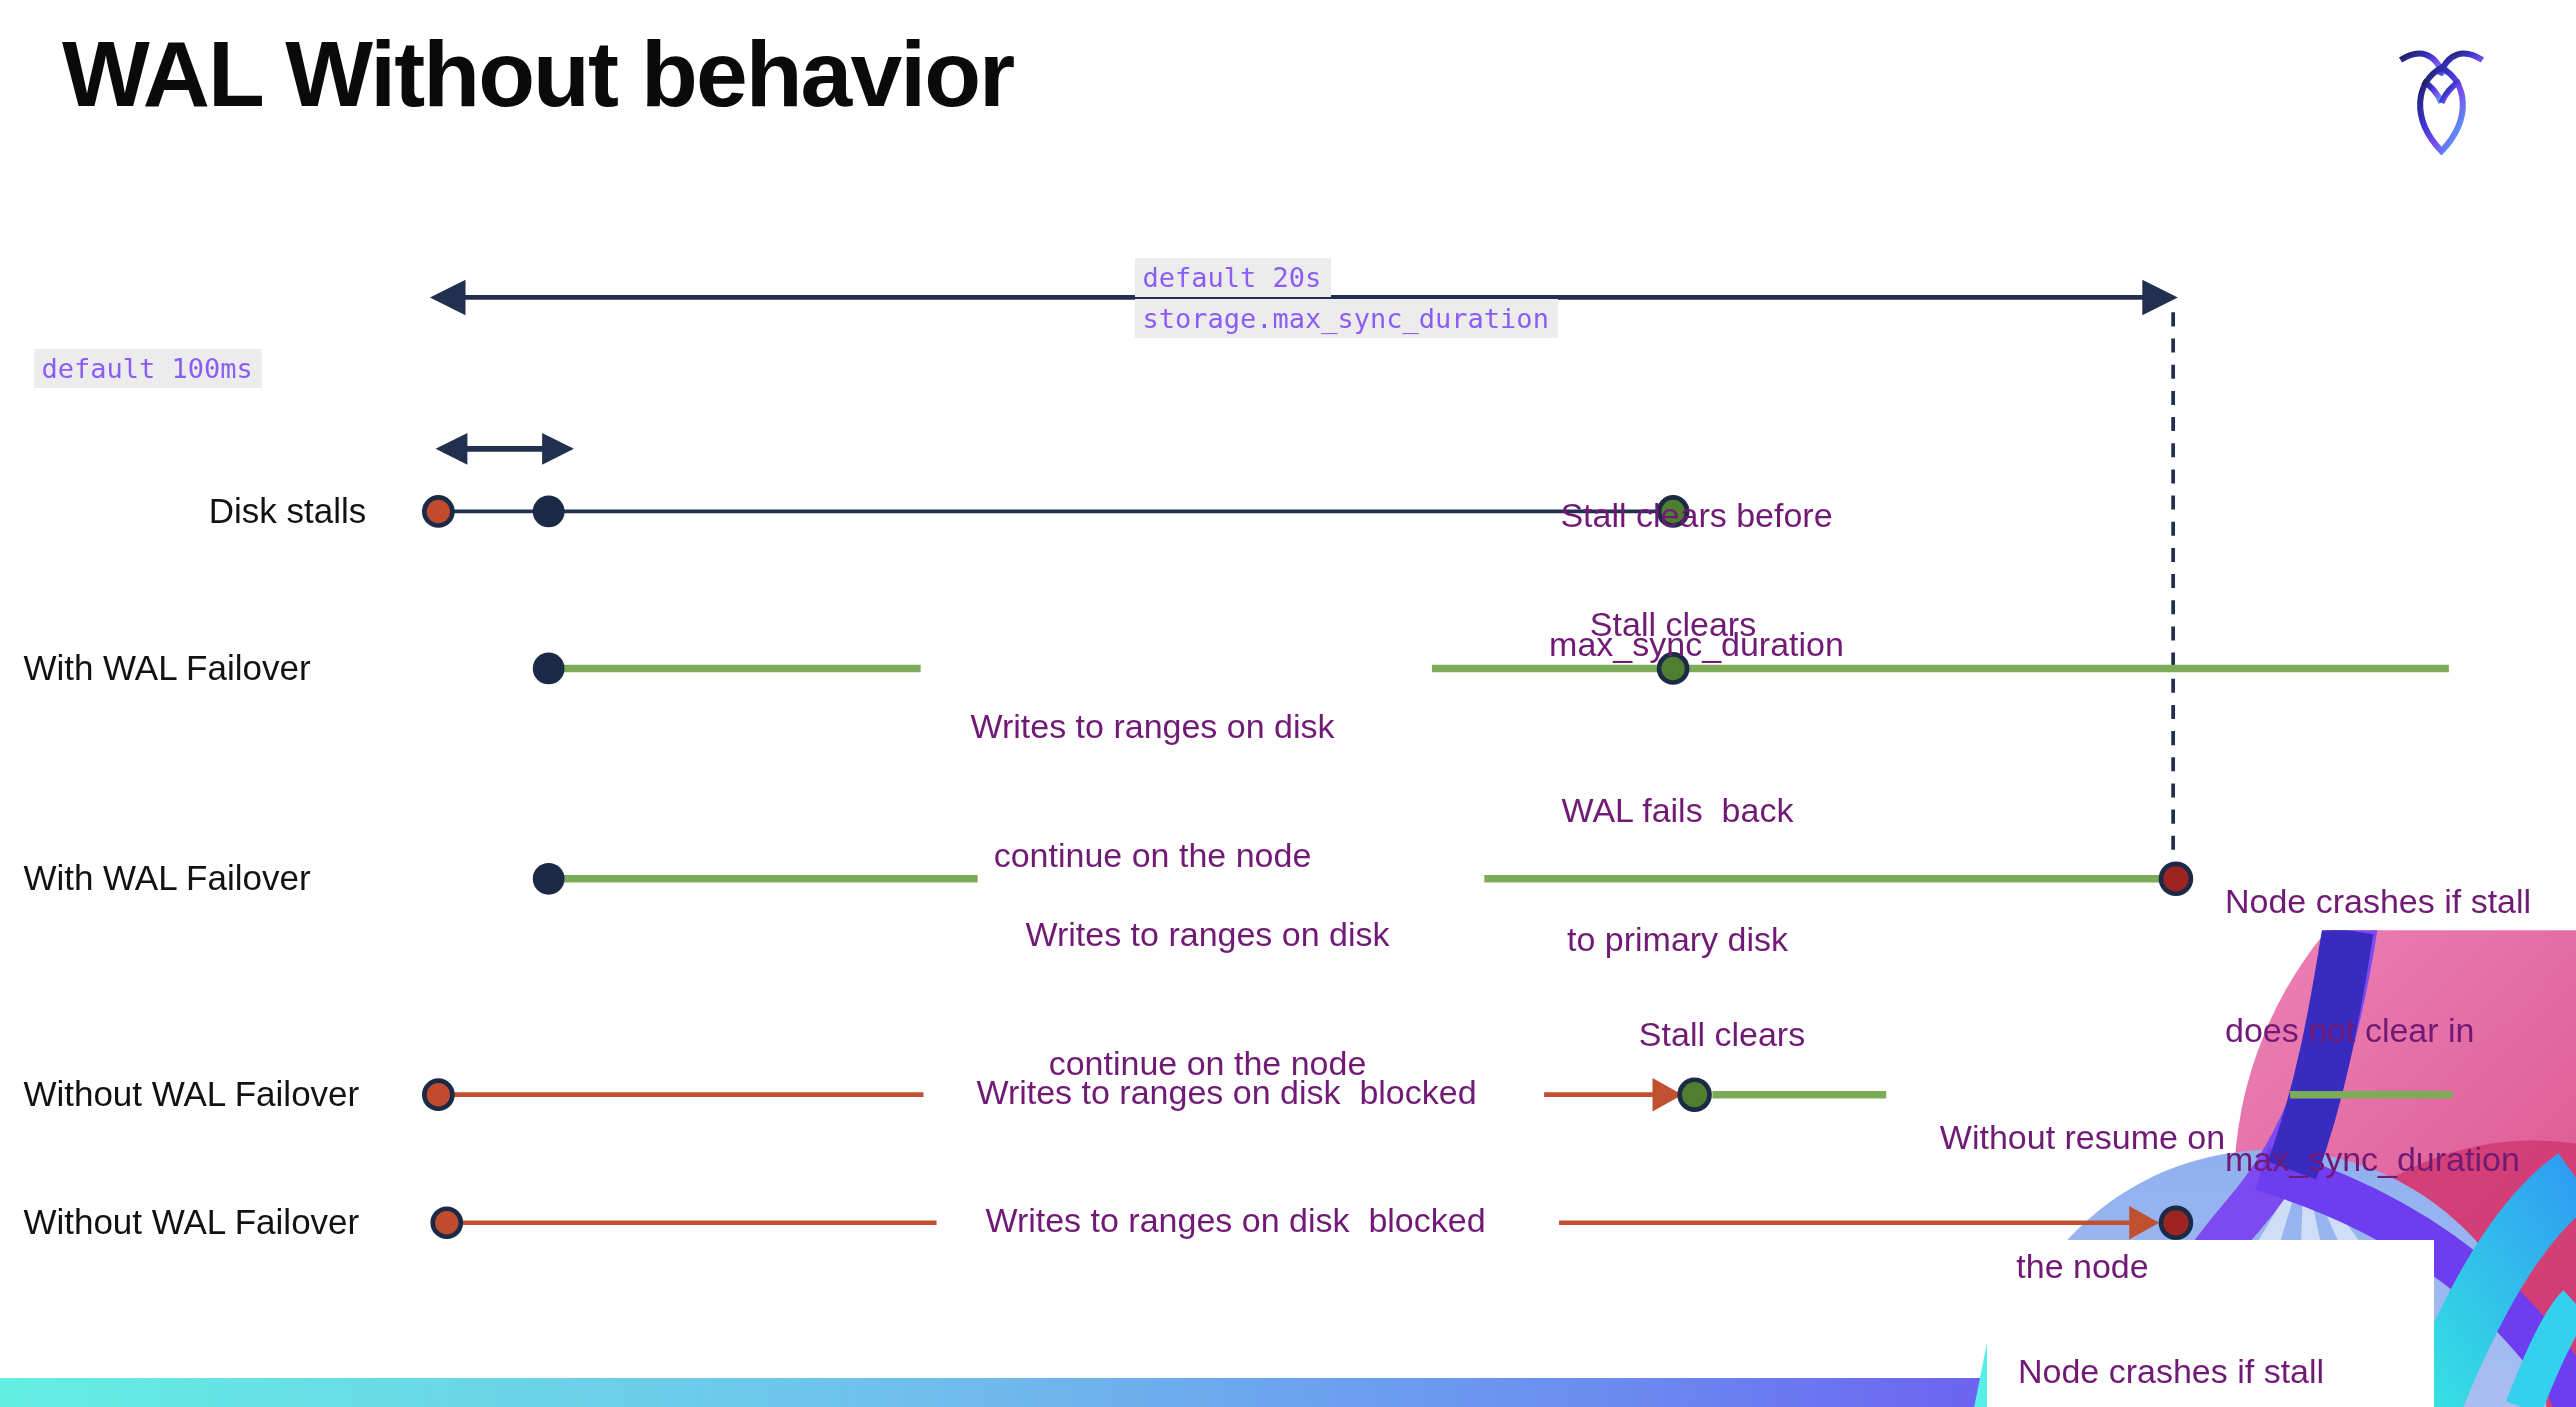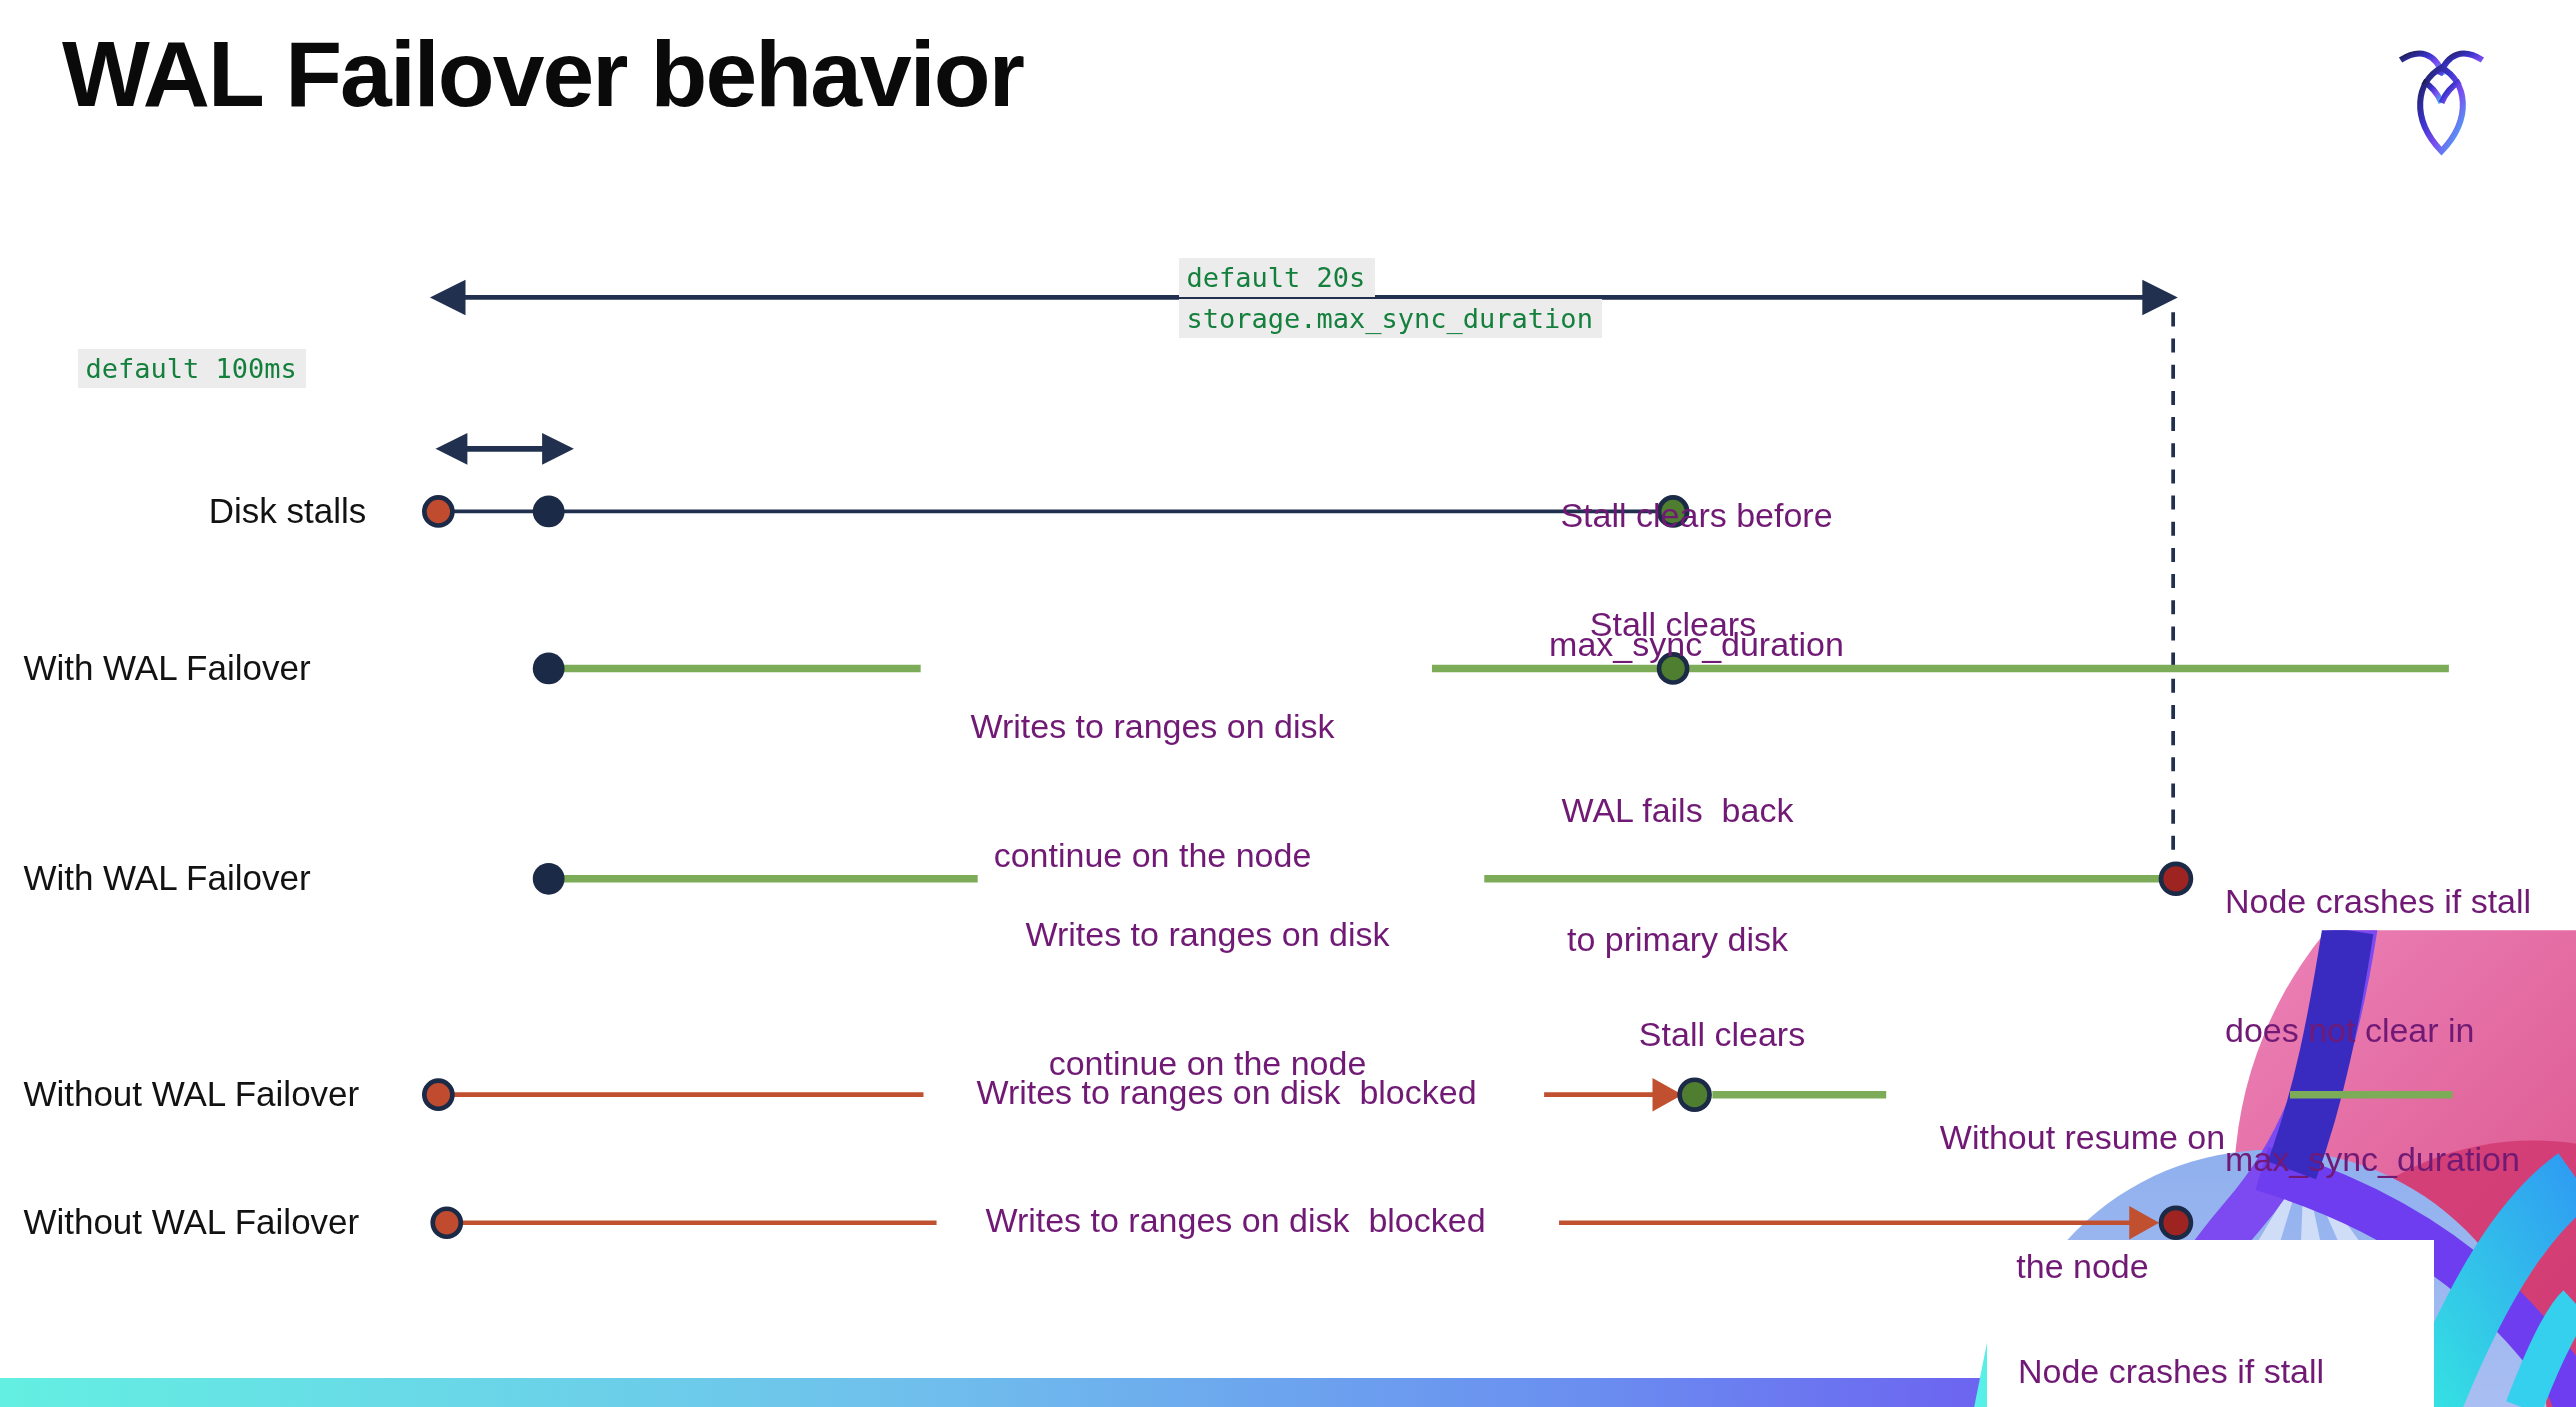--- a/index.html
+++ b/index.html
@@ -1,40 +1,40 @@
 <!DOCTYPE html>
 <html style="font-size:15px"><head>
 <meta charset="utf-8">
 <style>
   html,body{margin:0;padding:0;background:#ffffff;}
   #slide{position:relative;width:2576px;height:1408px;background:#ffffff;overflow:hidden;
          font-family:"Liberation Sans", sans-serif;color:#111111;}
   .abs{position:absolute;}
   #title{left:62px;top:20.6px;font-size:93px;font-weight:700;letter-spacing:-1.9px;color:#0a0a0a;z-index:5;}
-  .code-label{z-index:6;font-family:"DejaVu Sans Mono", monospace;font-size:27px;color:#15803d;line-height:1;margin-left:44px;}
+  .code-label{z-index:6;font-family:"DejaVu Sans Mono", monospace;font-size:27px;color:#8b5cf6;line-height:1;}
   .code-label span{display:table;background:#ececec;padding:5.6px 9.3px 6.5px 7.5px;margin-bottom:1.9px;white-space:pre;}
   #code-max-sync{left:1135px;top:258px;}
   #code-unhealthy{left:34px;top:349px;}
   .row-label{font-size:35px;color:#121212;z-index:6;white-space:nowrap;}
   .note{font-size:34px;color:#701a75;line-height:43px;z-index:6;white-space:pre-wrap;}
   .center{text-align:center;}
   .right{text-align:center;}
   #bottom-bar{left:0;top:1378px;width:2576px;height:30px;z-index:1;
     background:linear-gradient(90deg,#63efe2 0%,#6fc0ec 35%,#6a8df0 62%,#6d4ef0 85%,#6633ee 100%);}
   #gfx{position:absolute;left:0;top:0;z-index:2;}
   #crash-box{left:1987px;top:1240px;width:447px;height:167px;background:#ffffff;z-index:4;}
   #crash-box-text{left:2018px;top:1264px;z-index:5;}
   #logo{left:2395px;top:43px;width:93px;height:116px;z-index:5;}
 </style>
 </head>
 <body>
 
 <div id="slide">
 
-  <div id="title" class="abs">WAL Failover behavior</div>
+  <div id="title" class="abs">WAL Without behavior</div>
 
   <svg id="logo" class="abs" viewBox="0 0 100 124">
     <defs>
       <linearGradient id="gLogo" x1="0" y1="0" x2="1" y2="1">
         <stop offset="0" stop-color="#191c4a"></stop>
           <stop offset="0.38" stop-color="#3c34cf"></stop>
         <stop offset="0.62" stop-color="#7a4cf0"></stop>
           <stop offset="1" stop-color="#41c4f4"></stop>
       </linearGradient>
     </defs>

